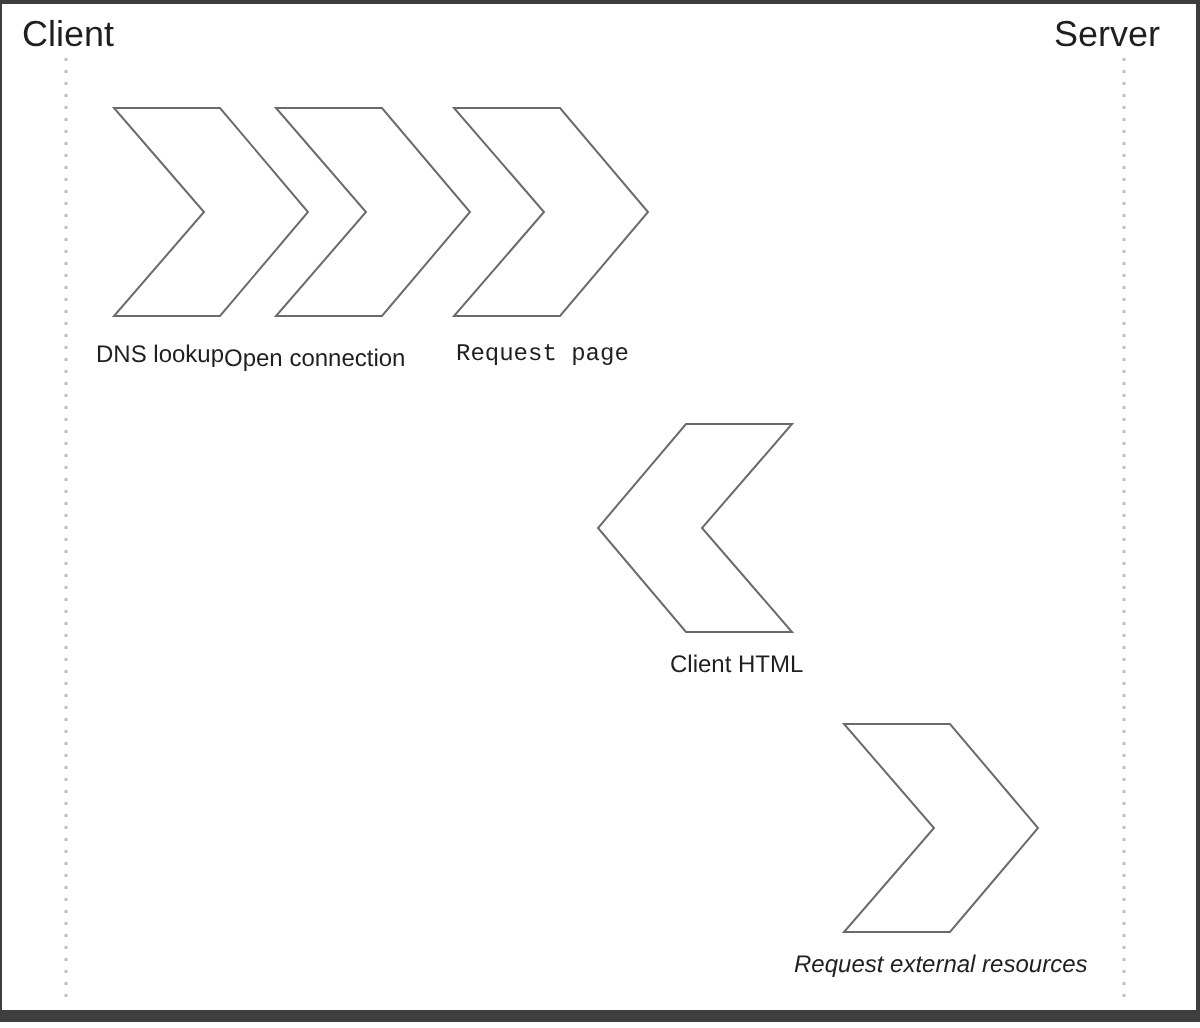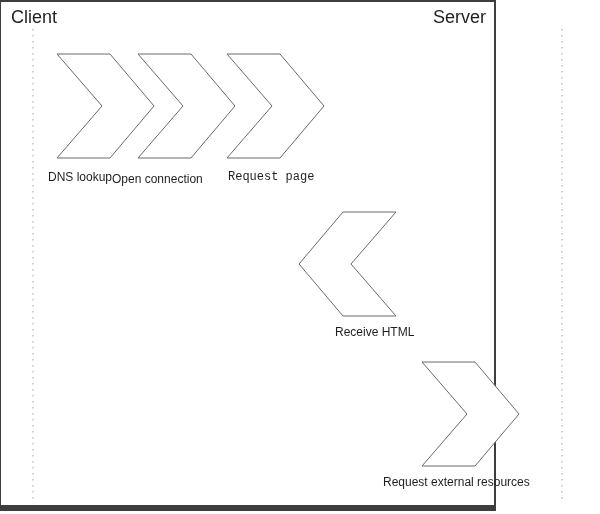--- a/index.html
+++ b/index.html
@@ -13,36 +13,36 @@
   * { margin: 0; padding: 0; box-sizing: border-box; }
   html, body {
     width: 600px; height: 514px;
     background: var(--bg);
     font-family: "Liberation Sans", "DejaVu Sans", sans-serif;
     overflow: hidden;
   }
   .frame {
     position: absolute;
     left: 0; top: 0;
-    width: 496px; height: 511px;
+    width: 600px; height: 511px;
     border-style: solid;
     border-color: var(--frame-border);
     border-width: 2px 2px 6px 1px;
     background: var(--bg);
   }
   .endpoint {
     position: absolute;
     top: 4px;
     font-size: 18px;
     line-height: 22px;
     color: var(--label-text);
     white-space: nowrap;
   }
   .endpoint.client { left: 10px; }
-  .endpoint.server { right: 8px; margin-left: 48px; }
+  .endpoint.server { right: 18px; margin-left: 48px; }
   svg.canvas {
     position: absolute;
     left: 0; top: 0;
     width: 600px; height: 514px;
   }
   .lifeline {
     stroke: var(--lifeline);
     stroke-width: 1.5;
     stroke-dasharray: 1.5 4.5;
   }
@@ -75,15 +75,15 @@
     <polygon points="138,54 191,54 235,106 191,158 138,158 183,106" class="chevron"></polygon>
     <polygon points="227,54 280,54 324,106 280,158 227,158 272,106" class="chevron"></polygon>
     <polygon points="396,212 343,212 299,264 343,316 396,316 351,264" class="chevron"></polygon>
     <polygon points="422,362 475,362 519,414 475,466 422,466 467,414" class="chevron"></polygon>
   </svg>
 
 <div id="labels">
     <div class="step-label" style="left: 48px; top: 170px;">DNS lookup</div>
     <div class="step-label" style="left: 112px; top: 172px;">Open connection</div>
     <div class="step-label" style="left: 228px; top: 170px; font-family: Liberation Mono, monospace;">Request page</div>
-    <div class="step-label" style="left: 335px; top: 325px;">Receive HTML</div>
-    <div class="step-label" style="left: 383px; top: 475px;">Request external resources</div>
+    <div class="step-label" style="left: 335px; top: 325px;">Client HTML</div>
+    <div class="step-label" style="left: 397px; top: 475px; font-style: italic;">Request external resources</div>
   </div>
 
 </body></html>

